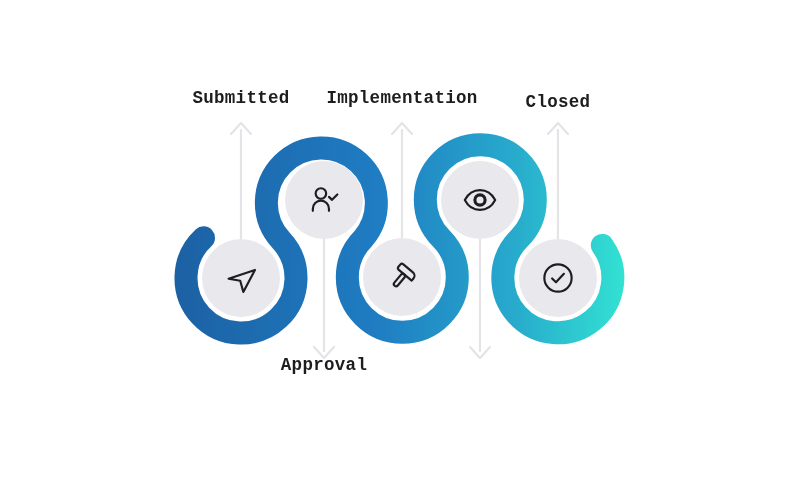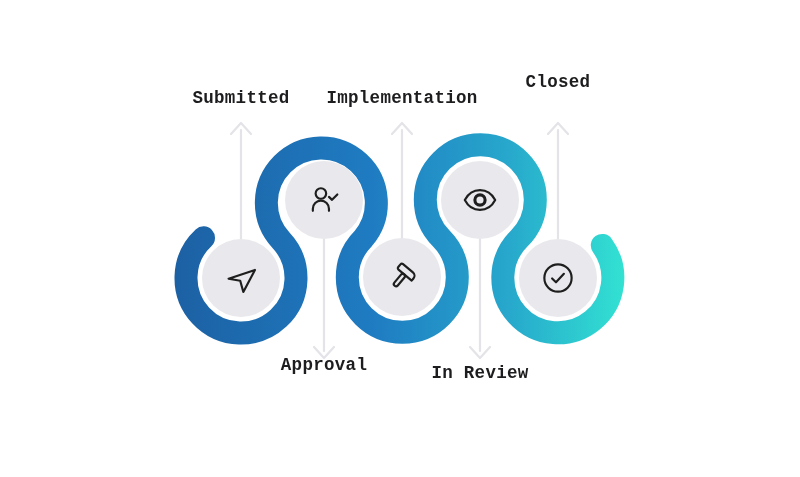--- a/index.html
+++ b/index.html
@@ -103,19 +103,18 @@
         <circle cx="12" cy="12" r="8.8"></circle>
         <path d="M8.2 12.3 l2.5 2.5 L15.8 9.3"></path>
       </g>
     </g>
   </svg>
 
   <div class="stage-label" style="left:241px; top:88px;">Submitted</div>
 
   <div class="stage-label" style="left:402px; top:88px;">Implementation</div>
 
-  <div class="stage-label" style="left:558px; top:72px;">Closed</div>
+  <div class="stage-label" style="left:558px; top:92px;">Closed</div>
 
   <div class="stage-label" style="left:324px; top:355px;">Approval</div>
 
-  <div class="stage-label" style="left:480px; top:363px;">In Review</div>
 
 </div>
 
 </body></html>

